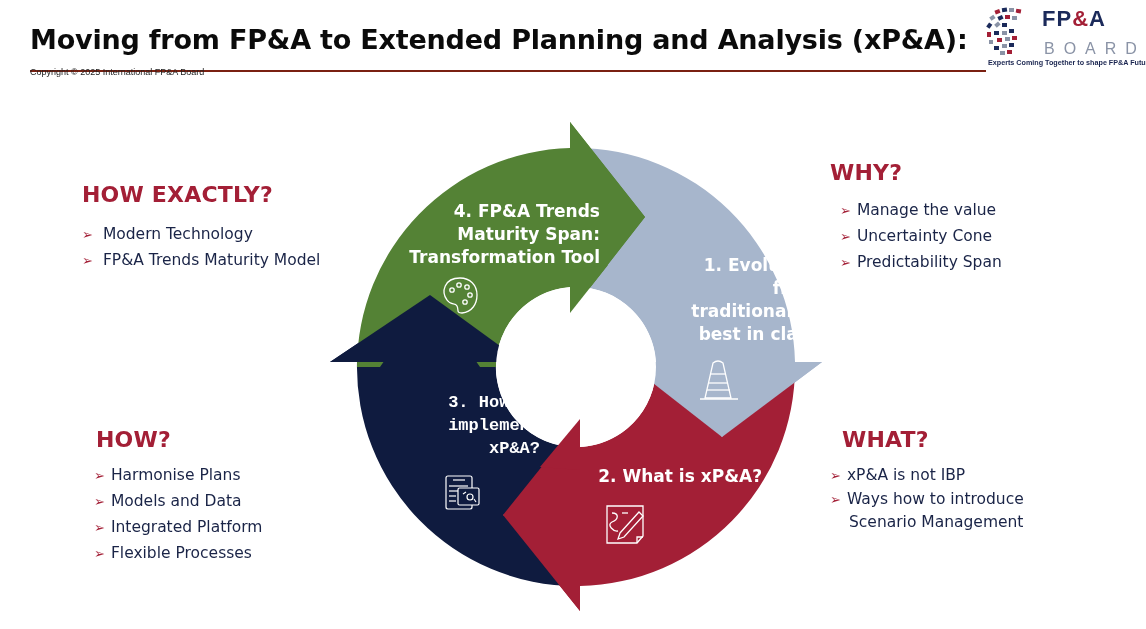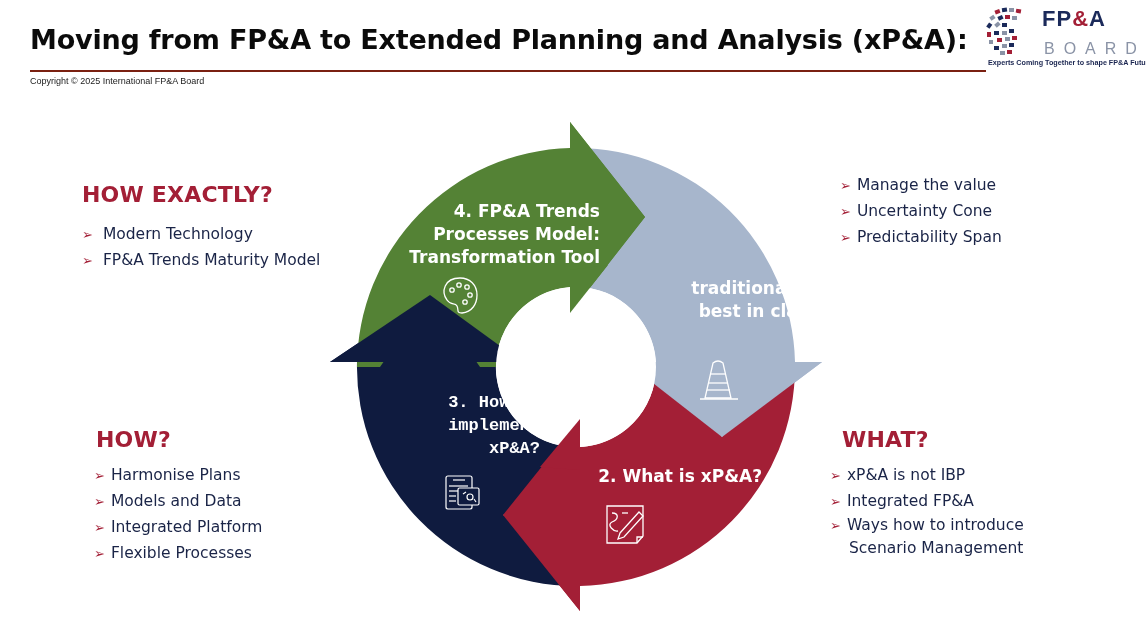--- a/index.html
+++ b/index.html
@@ -9,21 +9,21 @@
   }
   .title {
     position: absolute; left: 30px; top: 24px;
     font-size: 27px; font-weight: bold; color: #0b0b0b; letter-spacing: -0.2px;
     white-space: nowrap;
   }
   .rule {
     position: absolute; left: 30px; top: 70px; width: 956px; height: 2px; background: #7a2011;
   }
   .copyright {
-    position: absolute; left: 30px; top: 76px; font-size: 9px; color: #222;
+    position: absolute; left: 30px; top: 67px; font-size: 9px; color: #222;
     font-family: "Liberation Sans", sans-serif;
   }
   .logo { position: absolute; left: 985px; top: 6px; width: 158px; height: 68px; }
   .logo-tag {
     position: absolute; left: 988px; top: 58px; font-size: 7.2px; color: #1a2550;
     font-family: "Liberation Sans", sans-serif; white-space: nowrap; font-weight: bold;
   }
   .logo-word {
     position: absolute; left: 1042px; top: 6px; font-family: "Liberation Sans", sans-serif;
     font-size: 22px; color: #1b2a5a; font-weight: bold; letter-spacing: 1px; white-space: nowrap;
@@ -107,20 +107,21 @@
 
 <div class="section" id="how-exactly">
   <h2>HOW EXACTLY?</h2>
   <ul>
     <li><span class="bullet">➢</span><span>Modern Technology</span></li>
     <li><span class="bullet">➢</span><span>FP&amp;A Trends Maturity Model</span></li>
   </ul>
 </div>
 
 <div class="section" id="why">
+  <h2>WHY?</h2>
   <ul>
     <li><span class="bullet">➢</span><span>Manage the value</span></li>
     <li><span class="bullet">➢</span><span>Uncertainty Cone</span></li>
     <li><span class="bullet">➢</span><span>Predictability Span</span></li>
   </ul>
 </div>
 
 <div class="section" id="how">
   <h2>HOW?</h2>
   <ul>
@@ -128,21 +129,20 @@
     <li><span class="bullet">➢</span><span>Models and Data</span></li>
     <li><span class="bullet">➢</span><span>Integrated Platform</span></li>
     <li><span class="bullet">➢</span><span>Flexible Processes</span></li>
   </ul>
 </div>
 
 <div class="section" id="what">
   <h2>WHAT?</h2>
   <ul>
     <li><span class="bullet">➢</span><span>xP&amp;A is not IBP</span></li>
-    <li><span class="bullet">➢</span><span>Integrated FP&amp;A</span></li>
     <li class="wrap"><span class="bullet">➢</span><span>Ways how to introduce</span><span class="cont">Scenario Management</span></li>
   </ul>
 </div>
 
 <svg class="cycle" viewBox="0 0 1146 629">
 
   <path fill="#a7b6cc" d="M 576 148 A 219 219 0 0 1 795 362 L 822 362 L 722 437 L 626 362 L 656 362 A 80 80 0 0 0 576 287 Z"></path>
 
   <path fill="#a31f36" d="M 795 367 A 219 219 0 0 1 580 586 L 580 611 L 503 515 L 580 419 L 580 447 A 80 80 0 0 0 656 367 L 674 367 L 722 437 L 770 367 Z"></path>
 
@@ -195,29 +195,30 @@
     <line x1="449" y1="491" x2="458" y2="491"></line>
     <line x1="449" y1="496" x2="456" y2="496"></line>
     <line x1="449" y1="501" x2="456" y2="501"></line>
     <rect x="458" y="488" width="21" height="17" rx="1.5" fill="#0f1b3f"></rect>
     <circle cx="470" cy="497" r="3"></circle>
     <path d="M 463 494 L 466 492 M 474 499 L 476 502"></path>
   </g>
 </svg>
 
 <div class="seg-label" style="left:618px;top:254px;width:200px;">
+  <div>1. Evolution</div>
   <div>from</div>
   <div>traditional to</div>
   <div>best in class</div>
 </div>
 <div class="seg-label" style="left:562px;top:465px;width:200px;">
   <div>2. What is xP&amp;A?</div>
 </div>
 <div class="seg-label" style="left:340px;top:391px;width:200px;font-family:Liberation Mono, monospace;">
   <div>3. How to</div>
   <div>implement</div>
   <div>xP&amp;A?</div>
 </div>
 <div class="seg-label" style="left:390px;top:200px;width:210px;">
   <div>4. FP&amp;A Trends</div>
-  <div>Processes Model:</div>
+  <div>Maturity Span:</div>
   <div>Transformation Tool</div>
 </div>
 
 </body></html>

